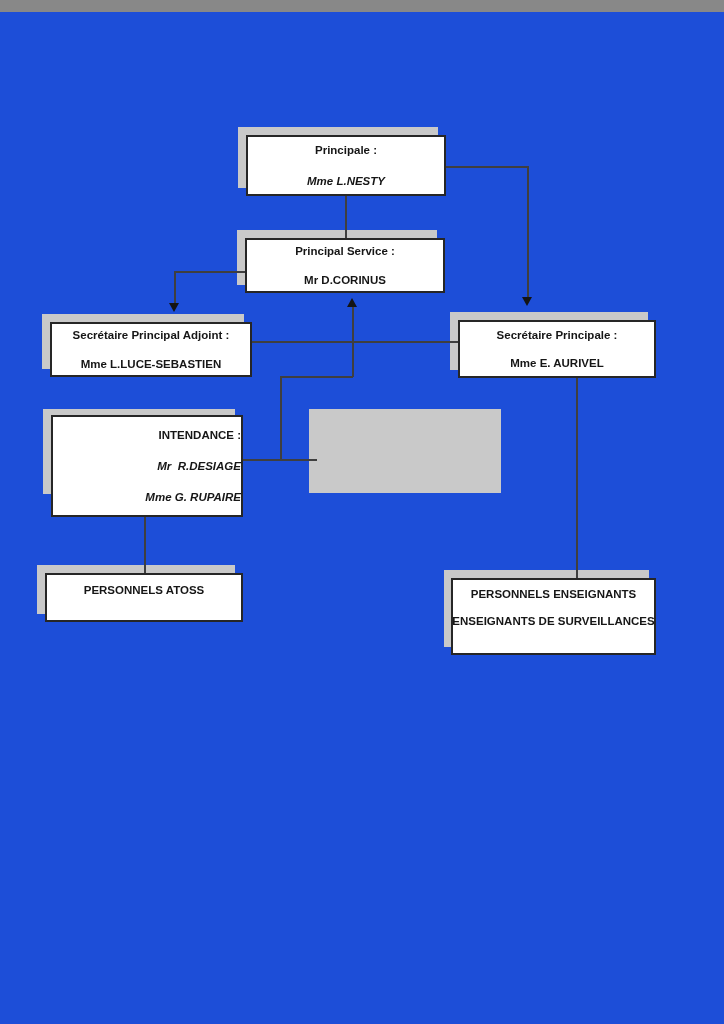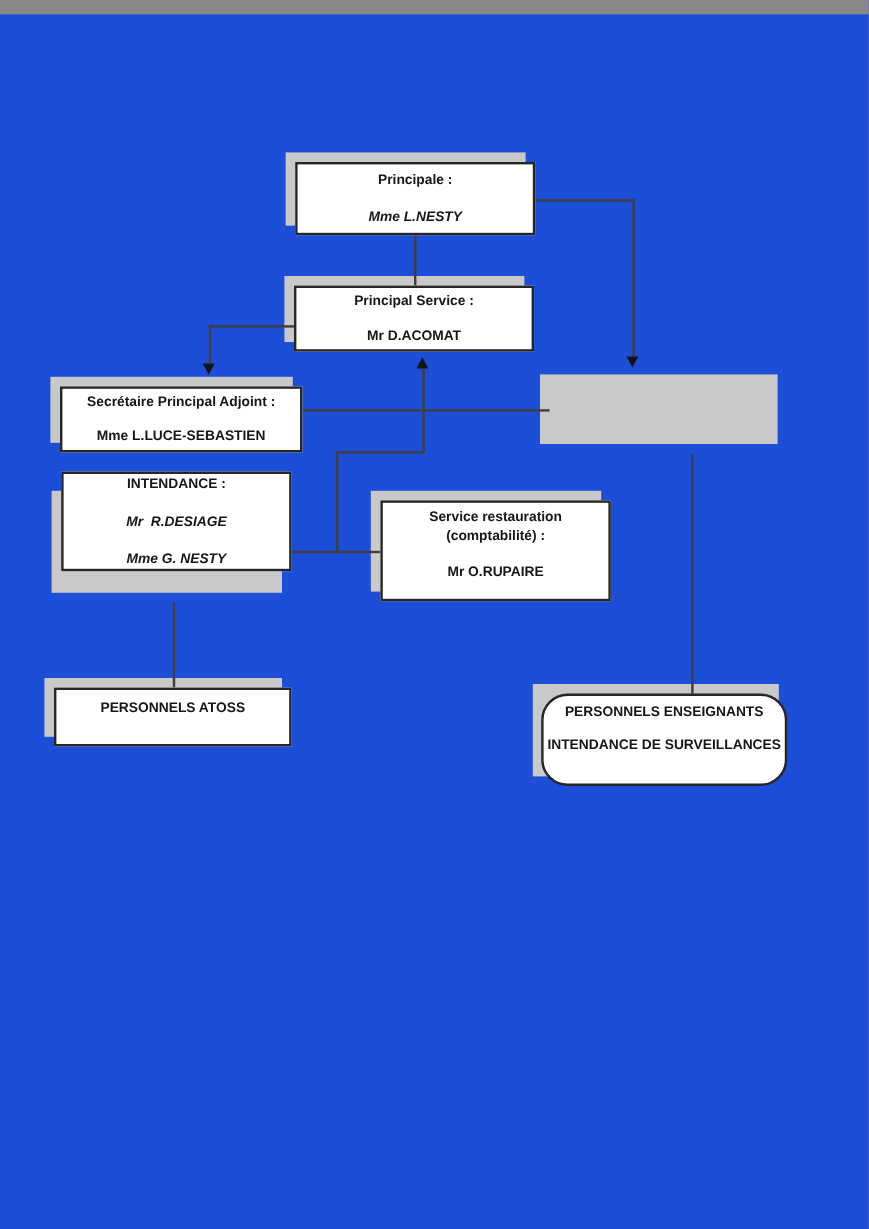--- a/index.html
+++ b/index.html
@@ -100,44 +100,43 @@
 
     <div class="cline" style="left:576px; top:366px; width:1.5px; height:200px;"></div>
 
     <div class="box sp17" style="left:246px; top:123px; width:200px; height:61px;">
       <div class="line">Principale :</div>
       <div class="line">Mme L.NESTY</div>
     </div>
 
     <div class="box sp15" style="left:245px; top:226px; width:200px; height:55px;">
       <div class="line">Principal Service :</div>
-      <div class="line">Mr D.ACOMAT</div>
+      <div class="line">Mr D.CORINUS</div>
     </div>
 
     <div class="box sp15" style="left:50px; top:310px; width:202px; height:55px;">
       <div class="line">Secrétaire Principal Adjoint :</div>
       <div class="line">Mme L.LUCE-SEBASTIEN</div>
     </div>
 
+    <div class="box sp14" style="left:458px; top:308px; width:198px; height:58px;">
+      <div class="line">Secrétaire Principale :</div>
+      <div class="line">Mme E. AURIVEL</div>
+    </div>
 
-    <div class="box sp17" style="left:51px; top:381px; width:192px; height:83px;">
+    <div class="box sp17" style="left:51px; top:403px; width:192px; height:102px;align-items:flex-end;">
       <div class="line">INTENDANCE :</div>
       <div class="line">Mr  R.DESIAGE</div>
-      <div class="line">Mme G. NESTY</div>
+      <div class="line">Mme G. RUPAIRE</div>
     </div>
 
-    <div class="box restauration" style="left:317px; top:405px; width:192px; height:84px;">
-      <div class="line l1">Service restauration</div>
-      <div class="line l2">(comptabilité) :</div>
-      <div class="line l3">Mr O.RUPAIRE</div>
-    </div>
 
     <div class="box top-align atoss" style="left:45px; top:561px; width:198px; height:49px;">
       <div class="line">PERSONNELS ATOSS</div>
     </div>
 
-    <div class="box top-align enseignants" style="left:451px; top:566px; width:205px; height:77px;border-radius:22px;">
+    <div class="box top-align enseignants" style="left:451px; top:566px; width:205px; height:77px;">
       <div class="line">PERSONNELS ENSEIGNANTS</div>
-      <div class="line">INTENDANCE DE SURVEILLANCES</div>
+      <div class="line">ENSEIGNANTS DE SURVEILLANCES</div>
     </div>
 
   </div>
 </div>
 
 </body></html>

